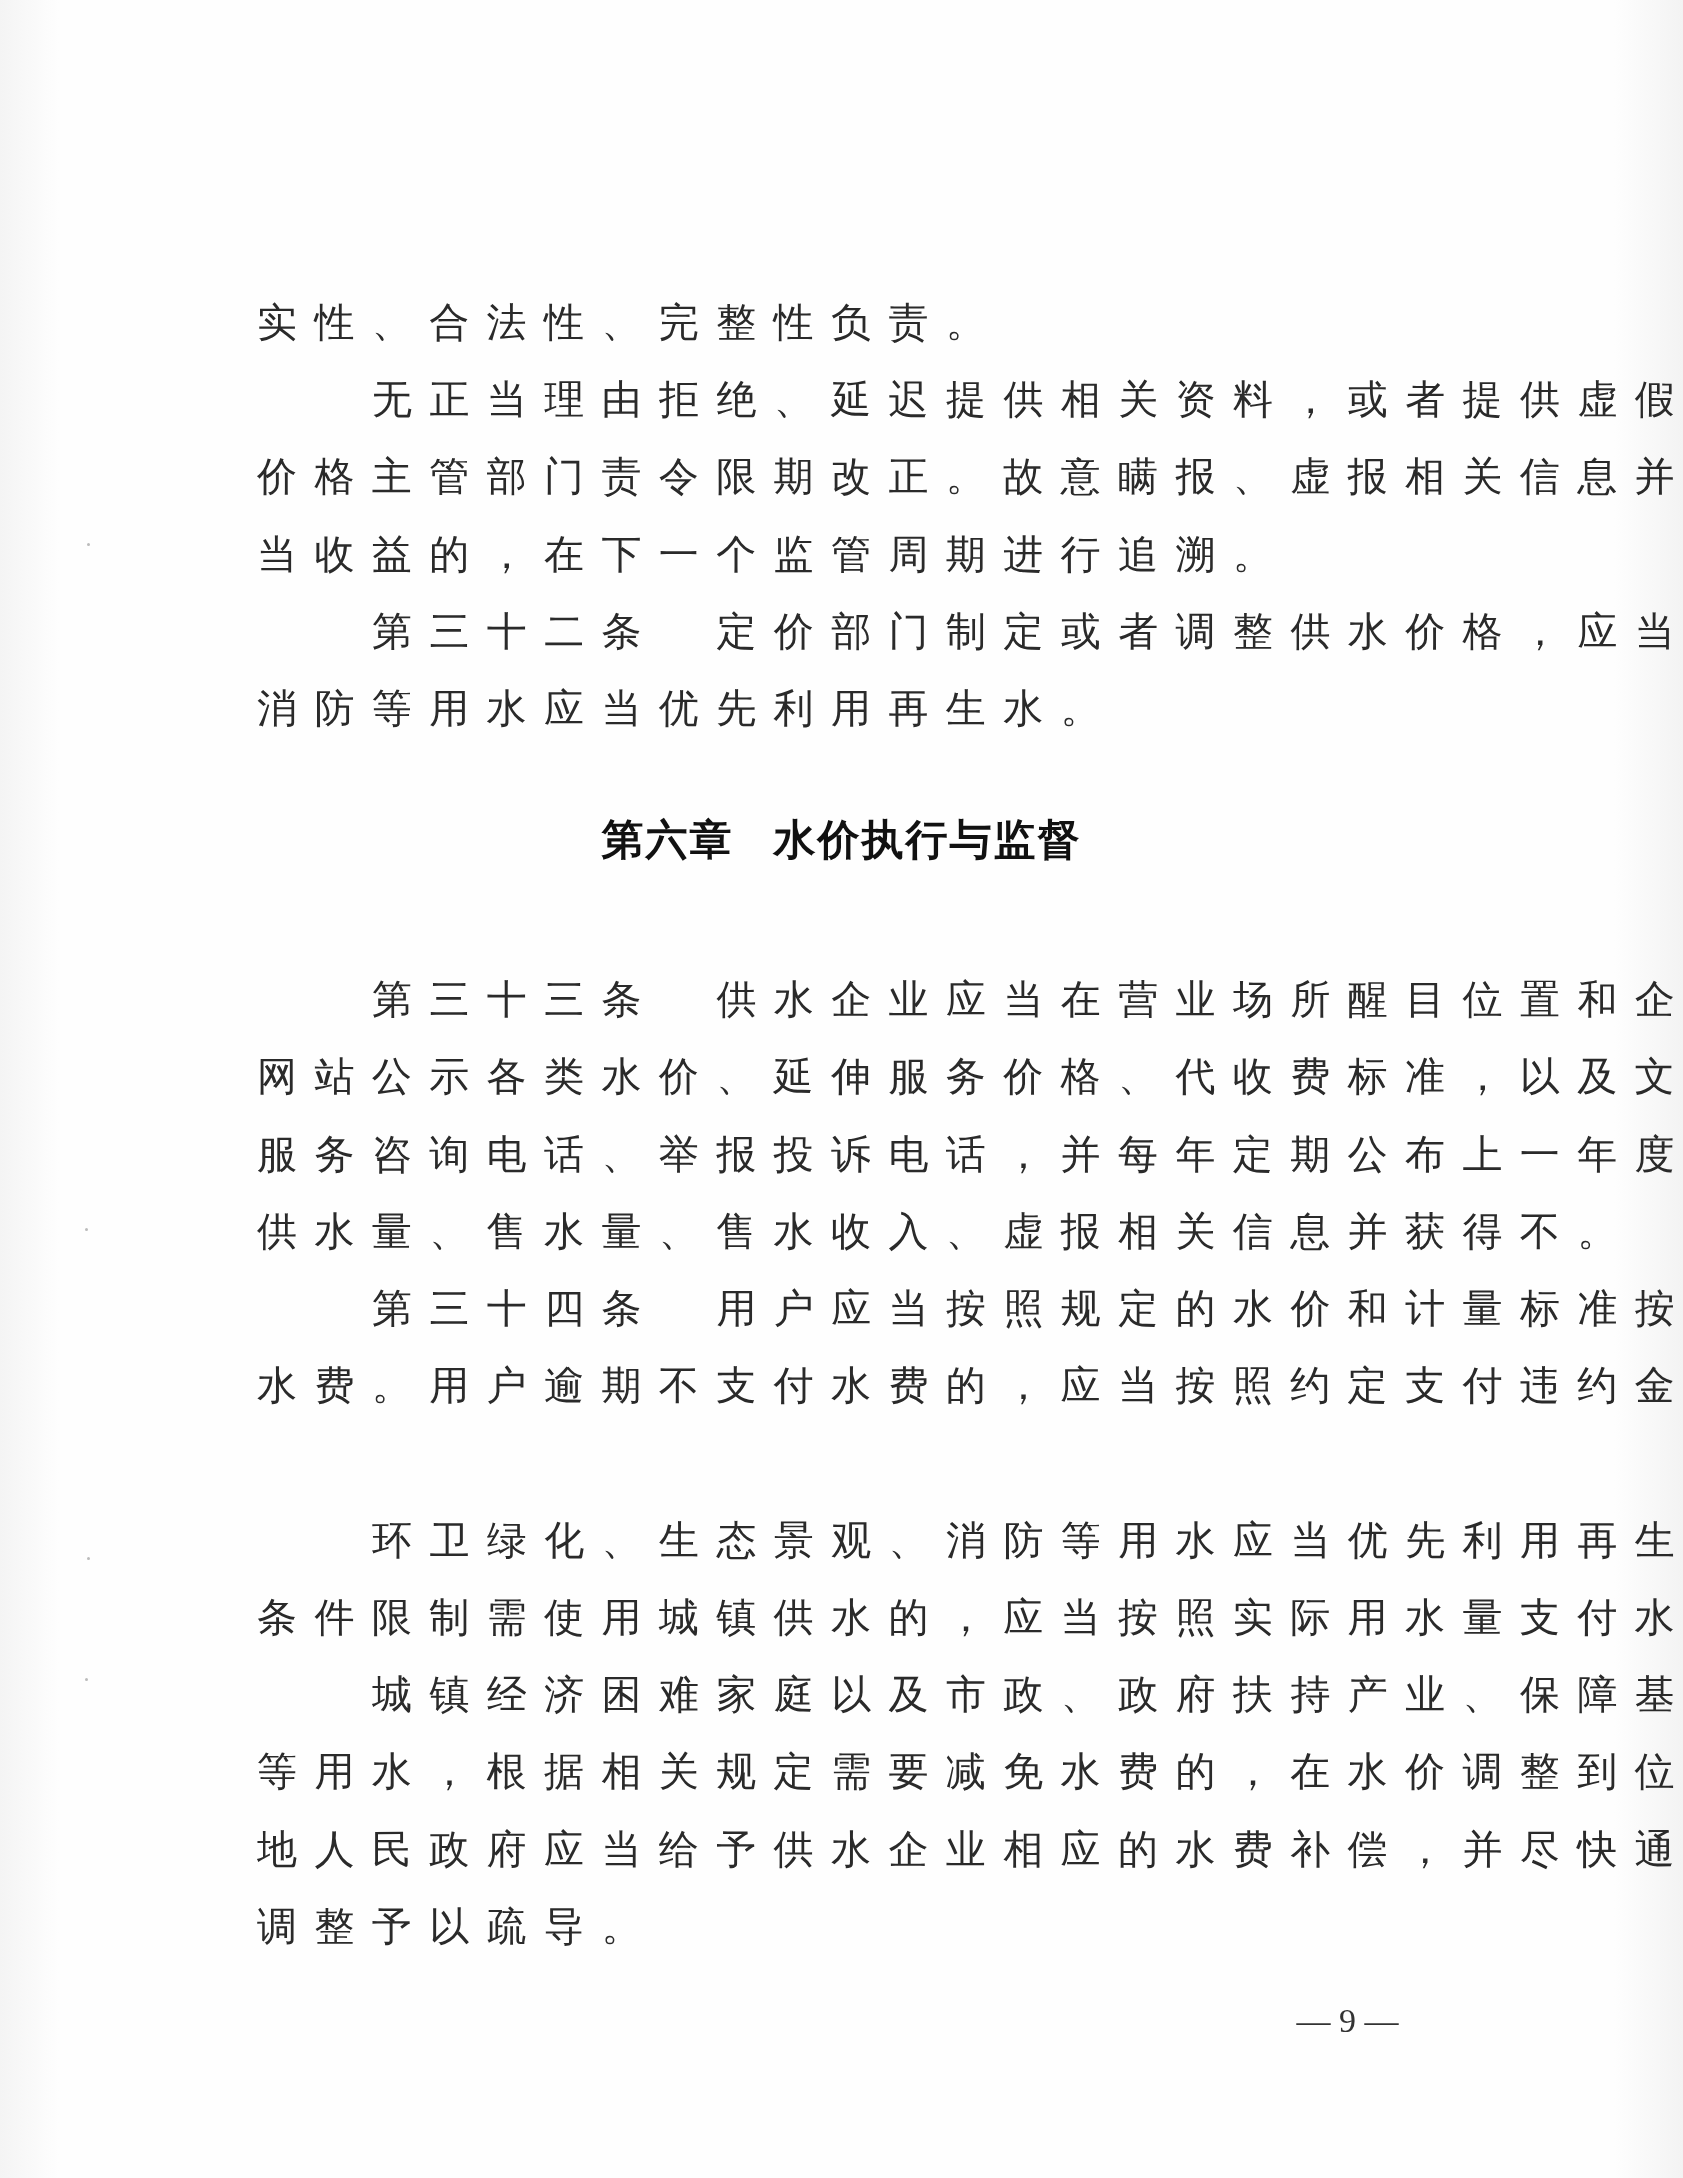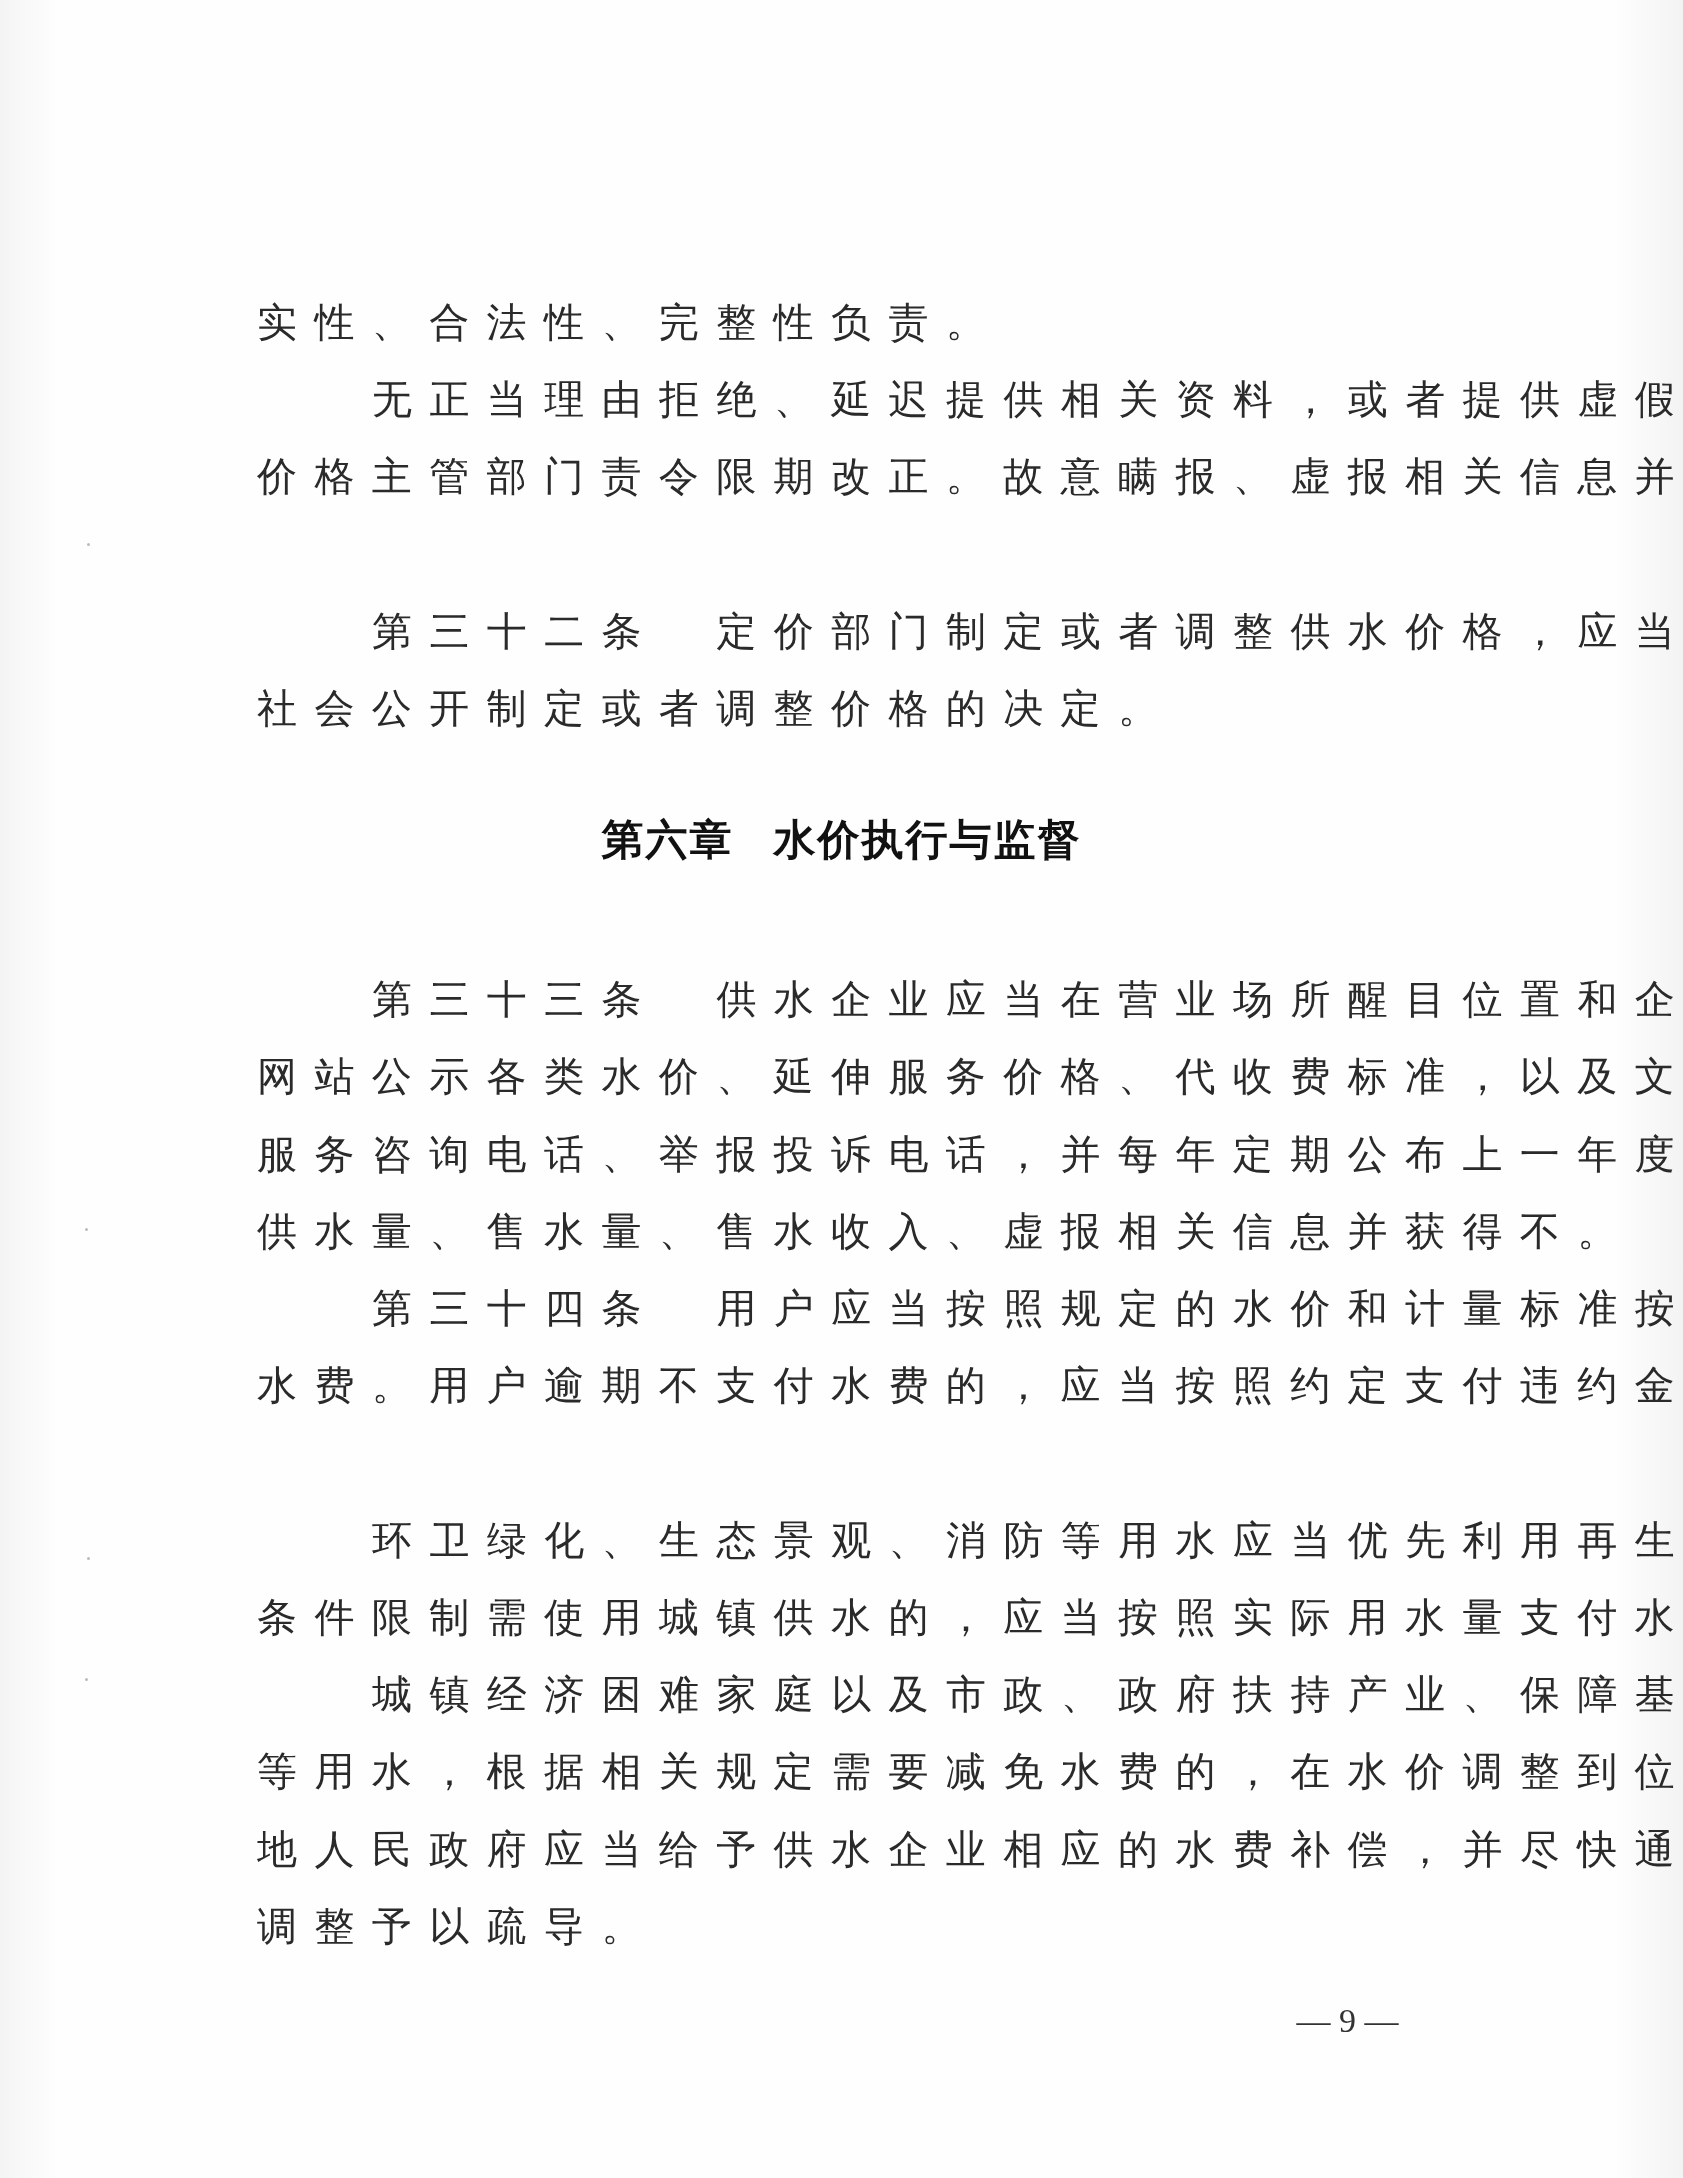--- a/index.html
+++ b/index.html
@@ -30,22 +30,23 @@
   <div class="edge-left"></div>
   <div class="edge-right"></div>
   <div class="speck" style="left:87px;top:543px;"></div>
   <div class="speck" style="left:85px;top:1228px;"></div>
   <div class="speck" style="left:87px;top:1557px;"></div>
   <div class="speck" style="left:85px;top:1678px;"></div>
 
   <div class="line" style="top:295px;">实性、合法性、完整性负责。</div>
   <div class="line indent" style="top:372px;">无正当理由拒绝、延迟提供相关资料，或者提供虚假资料的，</div>
   <div class="line" style="top:449px;">价格主管部门责令限期改正。故意瞒报、虚报相关信息并获得不</div>
+  <div class="line" style="top:527px;">当收益的，在下一个监管周期进行追溯。</div>
   <div class="line indent" style="top:604px;">第三十二条　定价部门制定或者调整供水价格，应当及时向</div>
-  <div class="line" style="top:681px;">社会公开制定或者调整价格的决定。</div>
+  <div class="line" style="top:681px;">消防等用水应当优先利用再生水。</div>
 
   <div class="heading">
     <span>第六章</span><span class="gap"></span><span>水价执行与监督</span>
   </div>
 
   <div class="line indent" style="top:972px;">第三十三条　供水企业应当在营业场所醒目位置和企业门户</div>
   <div class="line" style="top:1049px;">网站公示各类水价、延伸服务价格、代收费标准，以及文件依据、</div>
   <div class="line" style="top:1127px;">服务咨询电话、举报投诉电话，并每年定期公布上一年度取水量、</div>
   <div class="line" style="top:1204px;">供水量、售水量、售水收入、虚报相关信息并获得不。</div>
   <div class="line indent" style="top:1281px;">第三十四条　用户应当按照规定的水价和计量标准按时交纳</div>

